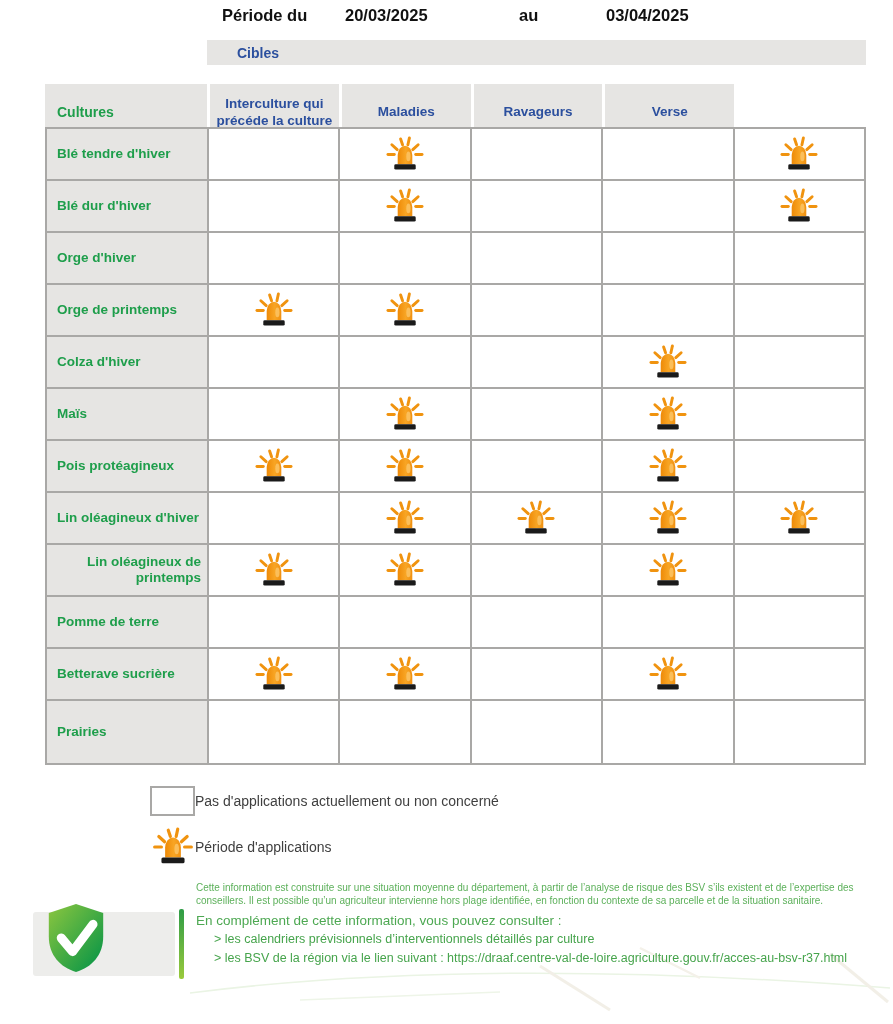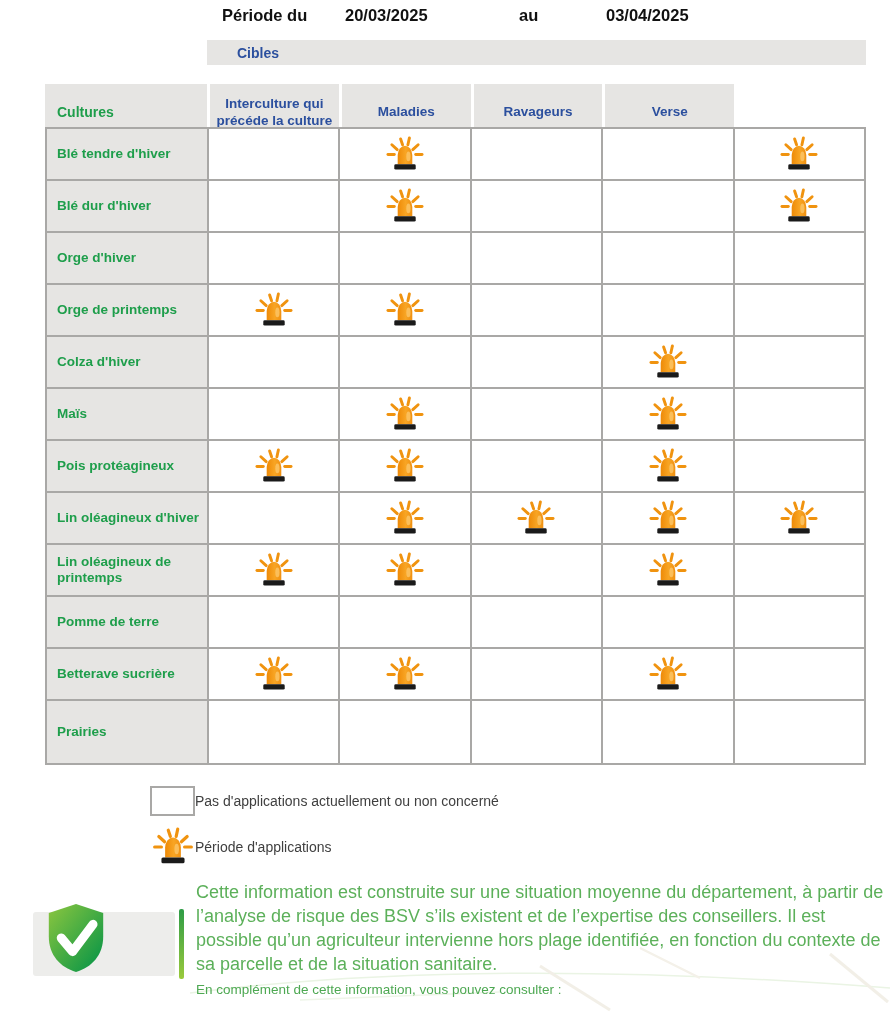--- a/index.html
+++ b/index.html
@@ -30,21 +30,21 @@
     text-align:center;color:#2b4f9e;font-weight:bold;font-size:13.5px;line-height:1.25;padding:0 4px;}
   .header-cell.cultures{justify-content:flex-start;text-align:left;padding-left:12px;
     color:#1e9e4b;font-size:14px;}
 
   
   .body-grid{position:absolute;left:45px;top:127px;width:821px;box-sizing:border-box;
     border:2px solid #a9a8a6;background:#a9a8a6;
     display:grid;grid-template-columns:160px repeat(5,1fr);
     grid-template-rows:repeat(11,50px) 62px;gap:2px;}
   .label-cell{background:#e6e5e3;display:flex;align-items:center;
-    padding:0 6px 0 10px;color:#1e9e4b;font-weight:bold;font-size:13.5px;line-height:1.2;}
+    padding:0 6px 0 10px;color:#1e9e4b;font-weight:bold;font-size:13.5px;line-height:1.2;text-align:right;}
   .data-cell{background:#ffffff;display:flex;align-items:center;justify-content:center;}
   .cell-siren{width:40px;height:37px;}
 
   
   .legend{position:absolute;left:150px;top:786px;display:flex;flex-direction:column;gap:10px;}
   .legend-item{display:flex;align-items:center;}
   .legend-swatch{width:45px;height:30px;background:#fff;border:2px solid #a9a8a6;
     box-sizing:border-box;flex:none;}
   .legend-iconbox{width:45px;height:42px;display:flex;align-items:center;justify-content:center;flex:none;}
   .legend-iconbox svg{width:42px;height:40px;}
@@ -52,21 +52,21 @@
 
   
   .note-badge{position:absolute;left:33px;top:912px;width:142px;height:64px;
     background:#ededeb;border-radius:3px;}
   .badge-shield{position:absolute;left:42px;top:901px;width:68px;height:74px;}
   .badge-bar{position:absolute;left:179px;top:909px;width:5px;height:70px;
     background:linear-gradient(#2e9c46,#9aca3c);border-radius:2px;}
 
   
   .note-text{position:absolute;left:196px;top:881px;width:697px;z-index:2;}
-  .note-par{color:#5cb05a;font-size:18px;line-height:1.33;}
+  .note-par{color:#5cb05a;font-size:10px;line-height:1.33;}
   .note-intro{color:#4da852;font-size:13.5px;margin-top:5px;}
   .note-bullets{margin:2px 0 0 18px;color:#46a44c;font-size:12.5px;line-height:1.55;}
 
   .deco{position:absolute;left:0;top:938px;width:893px;height:86px;z-index:1;pointer-events:none;}
 </style>
 </head>
 <body>
 
 <div class="page">
 
@@ -688,15 +688,19 @@
       </linearGradient>
     </defs>
     <path d="M30 2 L54 10 V31 C54 47 44 58 30 62 C16 58 6 47 6 31 V10 Z" fill="url(#shieldGrad)"></path>
     <path d="M17 32 L27 44 L45 20" stroke="#ffffff" stroke-width="8" fill="none" stroke-linecap="round" stroke-linejoin="round"></path>
   </svg>
   <div class="badge-bar"></div>
 
   <div class="note-text">
     <div class="note-par">Cette information est construite sur une situation moyenne du département, à partir de l’analyse de risque des BSV s’ils existent et de l’expertise des conseillers. Il est possible qu’un agriculteur intervienne hors plage identifiée, en fonction du contexte de sa parcelle et de la situation sanitaire.</div>
     <div class="note-intro">En complément de cette information, vous pouvez consulter :</div>
+    <div class="note-bullets">
+      <div>&gt; les calendriers prévisionnels d’interventionnels détaillés par culture</div>
+      <div>&gt; les BSV de la région via le lien suivant : https://draaf.centre-val-de-loire.agriculture.gouv.fr/acces-au-bsv-r37.html</div>
+    </div>
   </div>
 
 </div>
 
 </body></html>

